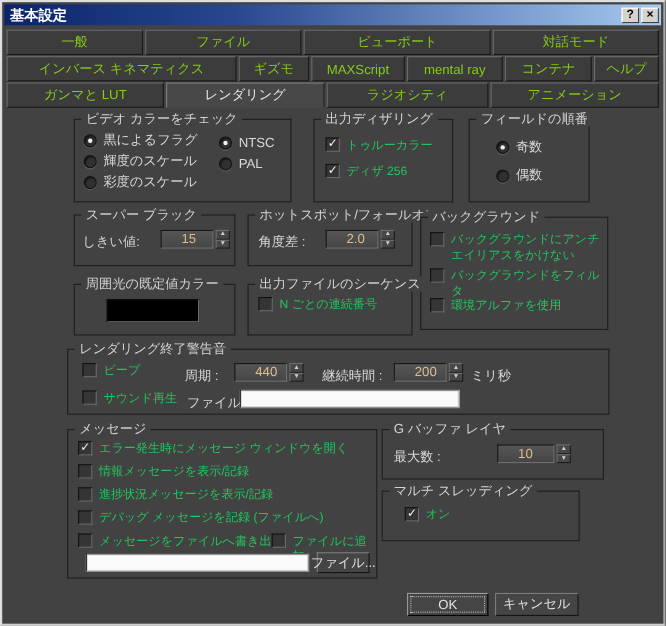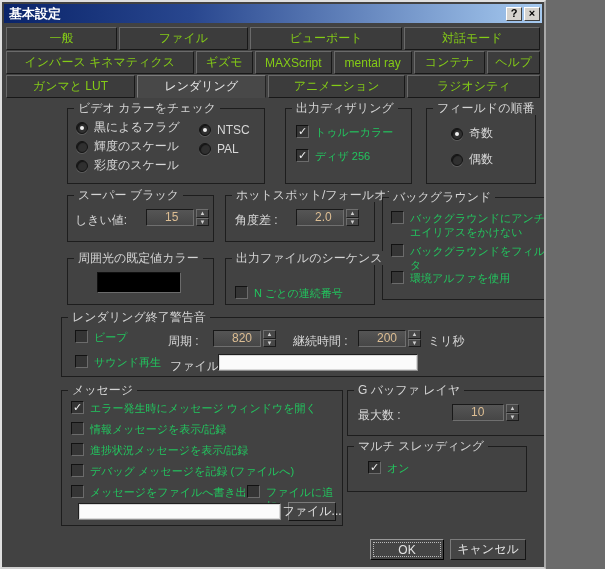--- a/index.html
+++ b/index.html
@@ -1,21 +1,21 @@
 <!DOCTYPE html>
 <html><head>
 <meta charset="utf-8">
 <style>
   * { box-sizing: border-box; margin: 0; padding: 0; }
   html,body { background:#6b6b6b; }
   body { font-family: "Liberation Sans", sans-serif; }
 
   .dialog {
     position: relative;
-    width: 546px; height: 569px;
+    width: 605px; height: 569px;
     background: #424242;
     border: 2px solid;
     border-color: #dfdfdf #a8a8a8 #cfcfcf #dfdfdf;
     overflow: hidden;
   }
 
   
   .titlebar {
     position: absolute; left: 2px; top: 2px; right: 2px; height: 19px;
     background: linear-gradient(90deg, #0a246a 0%, #29478f 35%, #a6caf0 100%);
@@ -148,22 +148,22 @@
     <div class="tab" style="flex:36.2">インバース キネマティクス</div>
     <div class="tab" style="flex:10.8">ギズモ</div>
     <div class="tab" style="flex:14.6">MAXScript</div>
     <div class="tab" style="flex:14.8">mental ray</div>
     <div class="tab" style="flex:13.6">コンテナ</div>
     <div class="tab" style="flex:9.9">ヘルプ</div>
   </div>
   <div class="tabrow" style="top:73px">
     <div class="tab" style="flex:24.4">ガンマと LUT</div>
     <div class="tab selected" style="flex:24.4">レンダリング</div>
+    <div class="tab" style="flex:25.1">ラジオシティ</div>
     <div class="tab" style="flex:26.1">アニメーション</div>
-    <div class="tab" style="flex:25.1">ラジオシティ</div>
   </div>
 
   <div class="group" style="left:65px;top:106px;width:198px;height:76px">
     <span class="legend">ビデオ カラーをチェック</span>
     <div class="radio" style="left:8px;top:10px">
       <span class="rb-circ">
           <span class="rb-dot"></span>
         </span>
       <span class="rb-lbl">黒によるフラグ</span>
     </div>
@@ -253,35 +253,35 @@
     </div>
   </div>
 
   <div class="group" style="left:65px;top:256px;width:147px;height:47px">
     <span class="legend">周囲光の既定値カラー</span>
     <div class="swatch" style="left: 29px; top: 13px; width: 84px; height: 21px; background: rgb(0, 0, 0);"></div>
   </div>
 
   <div class="group" style="left:223px;top:256px;width:150px;height:47px">
     <span class="legend">出力ファイルのシーケンス</span>
-    <div class="cb" style="left:9px;top:27px">
+    <div class="cb" style="left:9px;top:11px">
       <span class="cb-box"></span>
       <span class="cb-lbl">N ごとの連続番号</span>
     </div>
   </div>
 
   <div class="group" style="left:59px;top:315px;width:493px;height:60px">
     <span class="legend">レンダリング終了警告音</span>
     <div class="cb" style="left:13px;top:12px">
       <span class="cb-box"></span>
       <span class="cb-lbl">ビープ</span>
     </div>
     <span class="lbl" style="left:106px;top:15px">周期 :</span>
     <div class="spinner" style="left:151px;top:12px">
-      <div class="spin-field" style="width:48px;height:17px">820</div>
+      <div class="spin-field" style="width:48px;height:17px">440</div>
       <div class="spin-btns">
         <span>▲</span>
         <span>▼</span>
       </div>
     </div>
     <span class="lbl" style="left:231px;top:15px">継続時間 :</span>
     <div class="spinner" style="left:296px;top:12px">
       <div class="spin-field" style="width:48px;height:17px">200</div>
       <div class="spin-btns">
         <span>▲</span>

